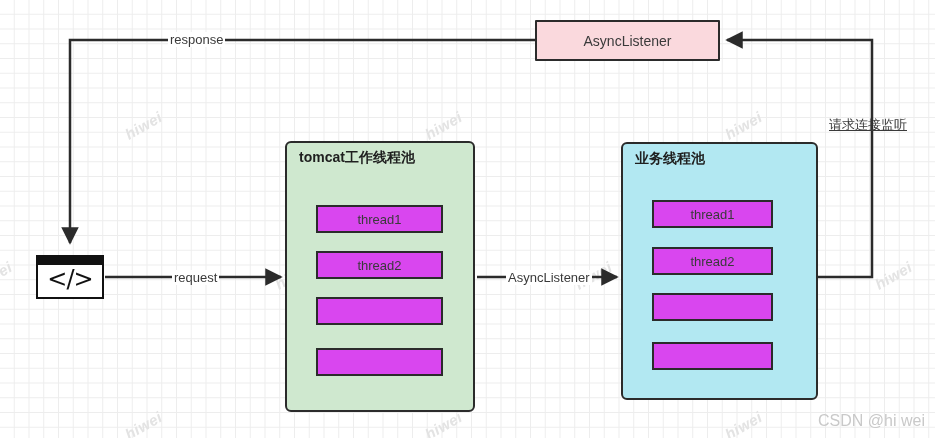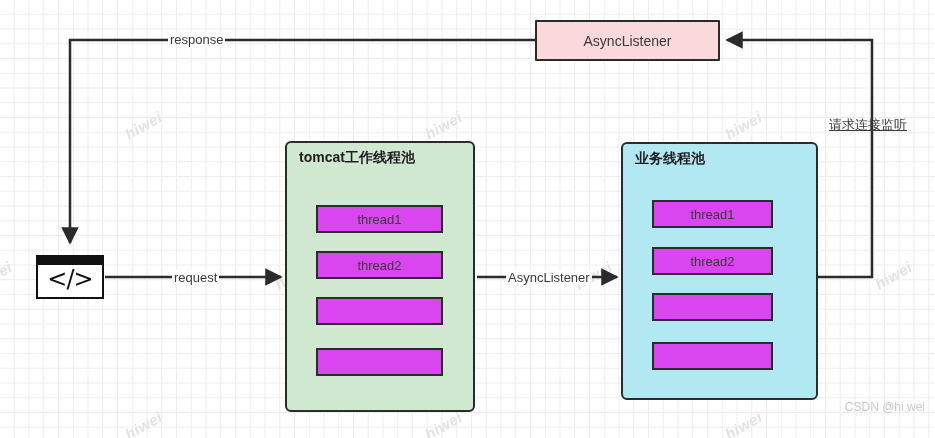--- a/index.html
+++ b/index.html
@@ -138,23 +138,23 @@
     background: transparent;
     font-size: 13px;
     color: #3a3a3a;
     white-space: nowrap;
     line-height: 15px;
   }
 
   .csdn {
     position: absolute;
     right: 10px;
-    bottom: 24px;
+    bottom: 8px;
     color: #c9c9c9;
-    font-size: 12px;
+    font-size: 16px;
     white-space: nowrap;
     user-select: none;
   }
 </style>
 </head>
 <body>
 
 <div id="canvas">
 
   <div class="wm" style="left:122px; top:128px;">hiwei</div>

